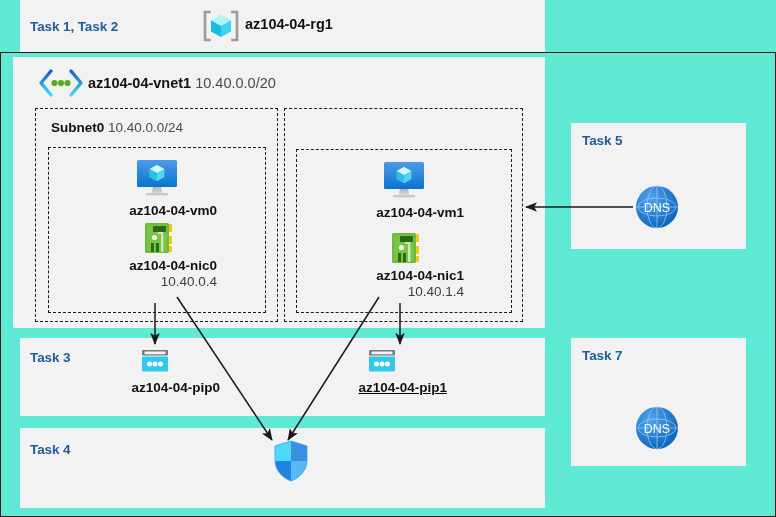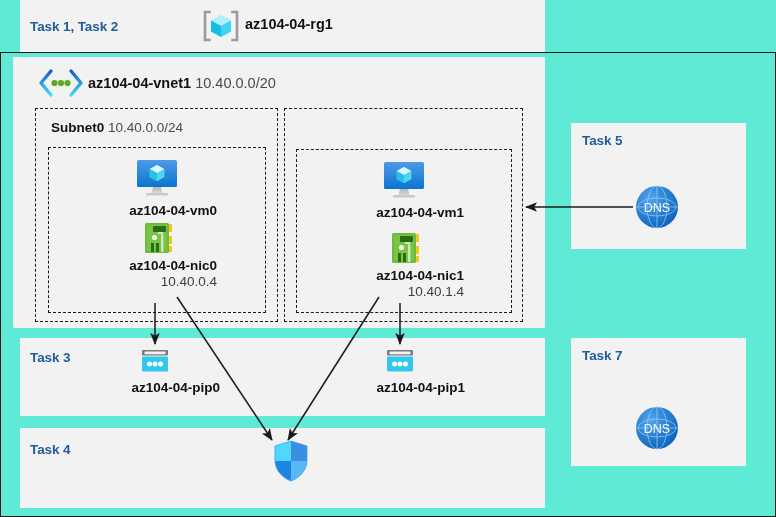--- a/index.html
+++ b/index.html
@@ -249,21 +249,21 @@
       <rect x="4" y="2" width="26" height="5.5" rx="1" fill="#7a7a7a"></rect>
       <rect x="6.5" y="3.4" width="21" height="2.8" rx="0.8" fill="#f2f2f2"></rect>
       <rect x="4" y="8.5" width="26" height="15" rx="1" fill="#32c8ee"></rect>
       <circle cx="11.5" cy="16" r="2.5" fill="#ffffff"></circle>
       <circle cx="17" cy="16" r="2.5" fill="#ffffff"></circle>
       <circle cx="22.5" cy="16" r="2.5" fill="#ffffff"></circle>
     </svg>
     <div class="node-label" style="margin-top:4px;">az104-04-pip0</div>
   </div>
 
-  <div class="node" style="left:335px; top:348px; width:130px;">
+  <div class="node" style="left:317px; top:348px; width:130px;text-decoration:underline;">
     <svg class="icon" width="34" height="28" viewBox="0 0 34 28">
       <rect x="4" y="2" width="26" height="5.5" rx="1" fill="#7a7a7a"></rect>
       <rect x="6.5" y="3.4" width="21" height="2.8" rx="0.8" fill="#f2f2f2"></rect>
       <rect x="4" y="8.5" width="26" height="15" rx="1" fill="#32c8ee"></rect>
       <circle cx="11.5" cy="16" r="2.5" fill="#ffffff"></circle>
       <circle cx="17" cy="16" r="2.5" fill="#ffffff"></circle>
       <circle cx="22.5" cy="16" r="2.5" fill="#ffffff"></circle>
     </svg>
     <div class="node-label" style="margin-top:4px;">az104-04-pip1</div>
   </div>

